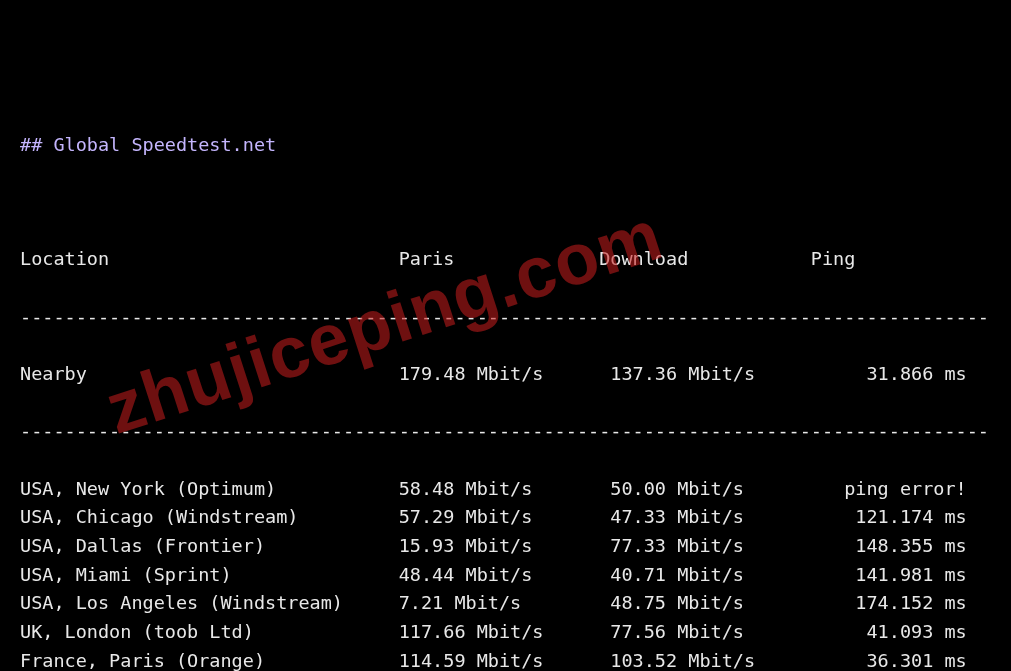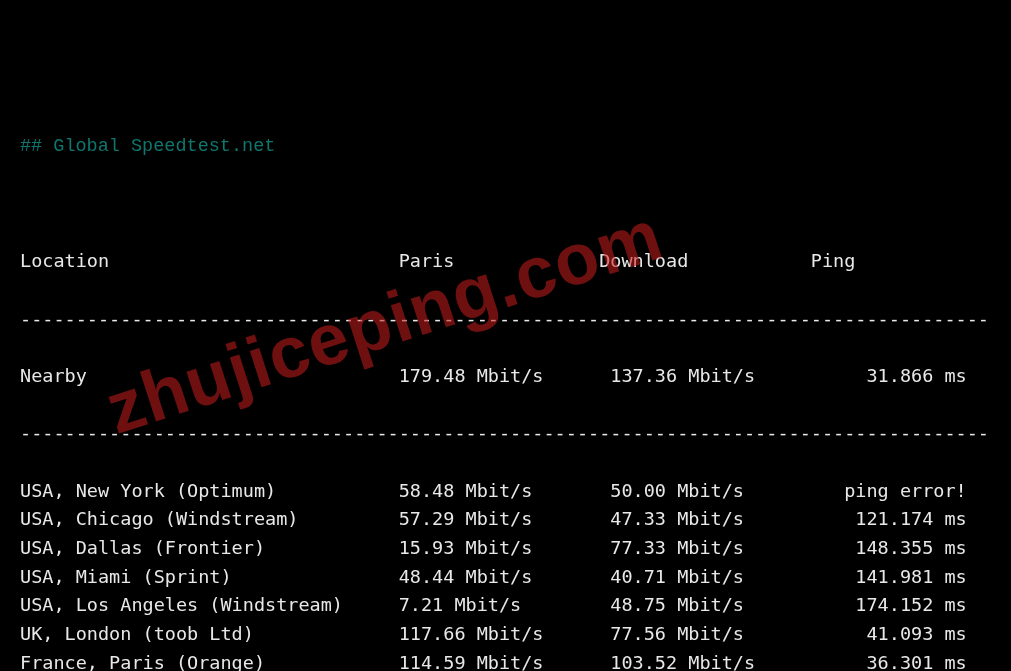--- a/index.html
+++ b/index.html
@@ -14,22 +14,21 @@
       line-height: 1.55;
       color: #e8e8e8;
       padding: 16px 20px;
       white-space: pre;
       width: 1011px;
       height: 671px;
       overflow: hidden;
       position: relative;
     }
     .title {
-      color: #0f766e;
-      font-family: Liberation Mono, monospace;
+      color: #c4b5fd;
     }
     .row {
       display: block;
     }
     .watermark {
       position: absolute;
       top: 48%;
       left: 38%;
       transform: translate(-50%, -50%) rotate(-18deg);
       font-size: 72px;

